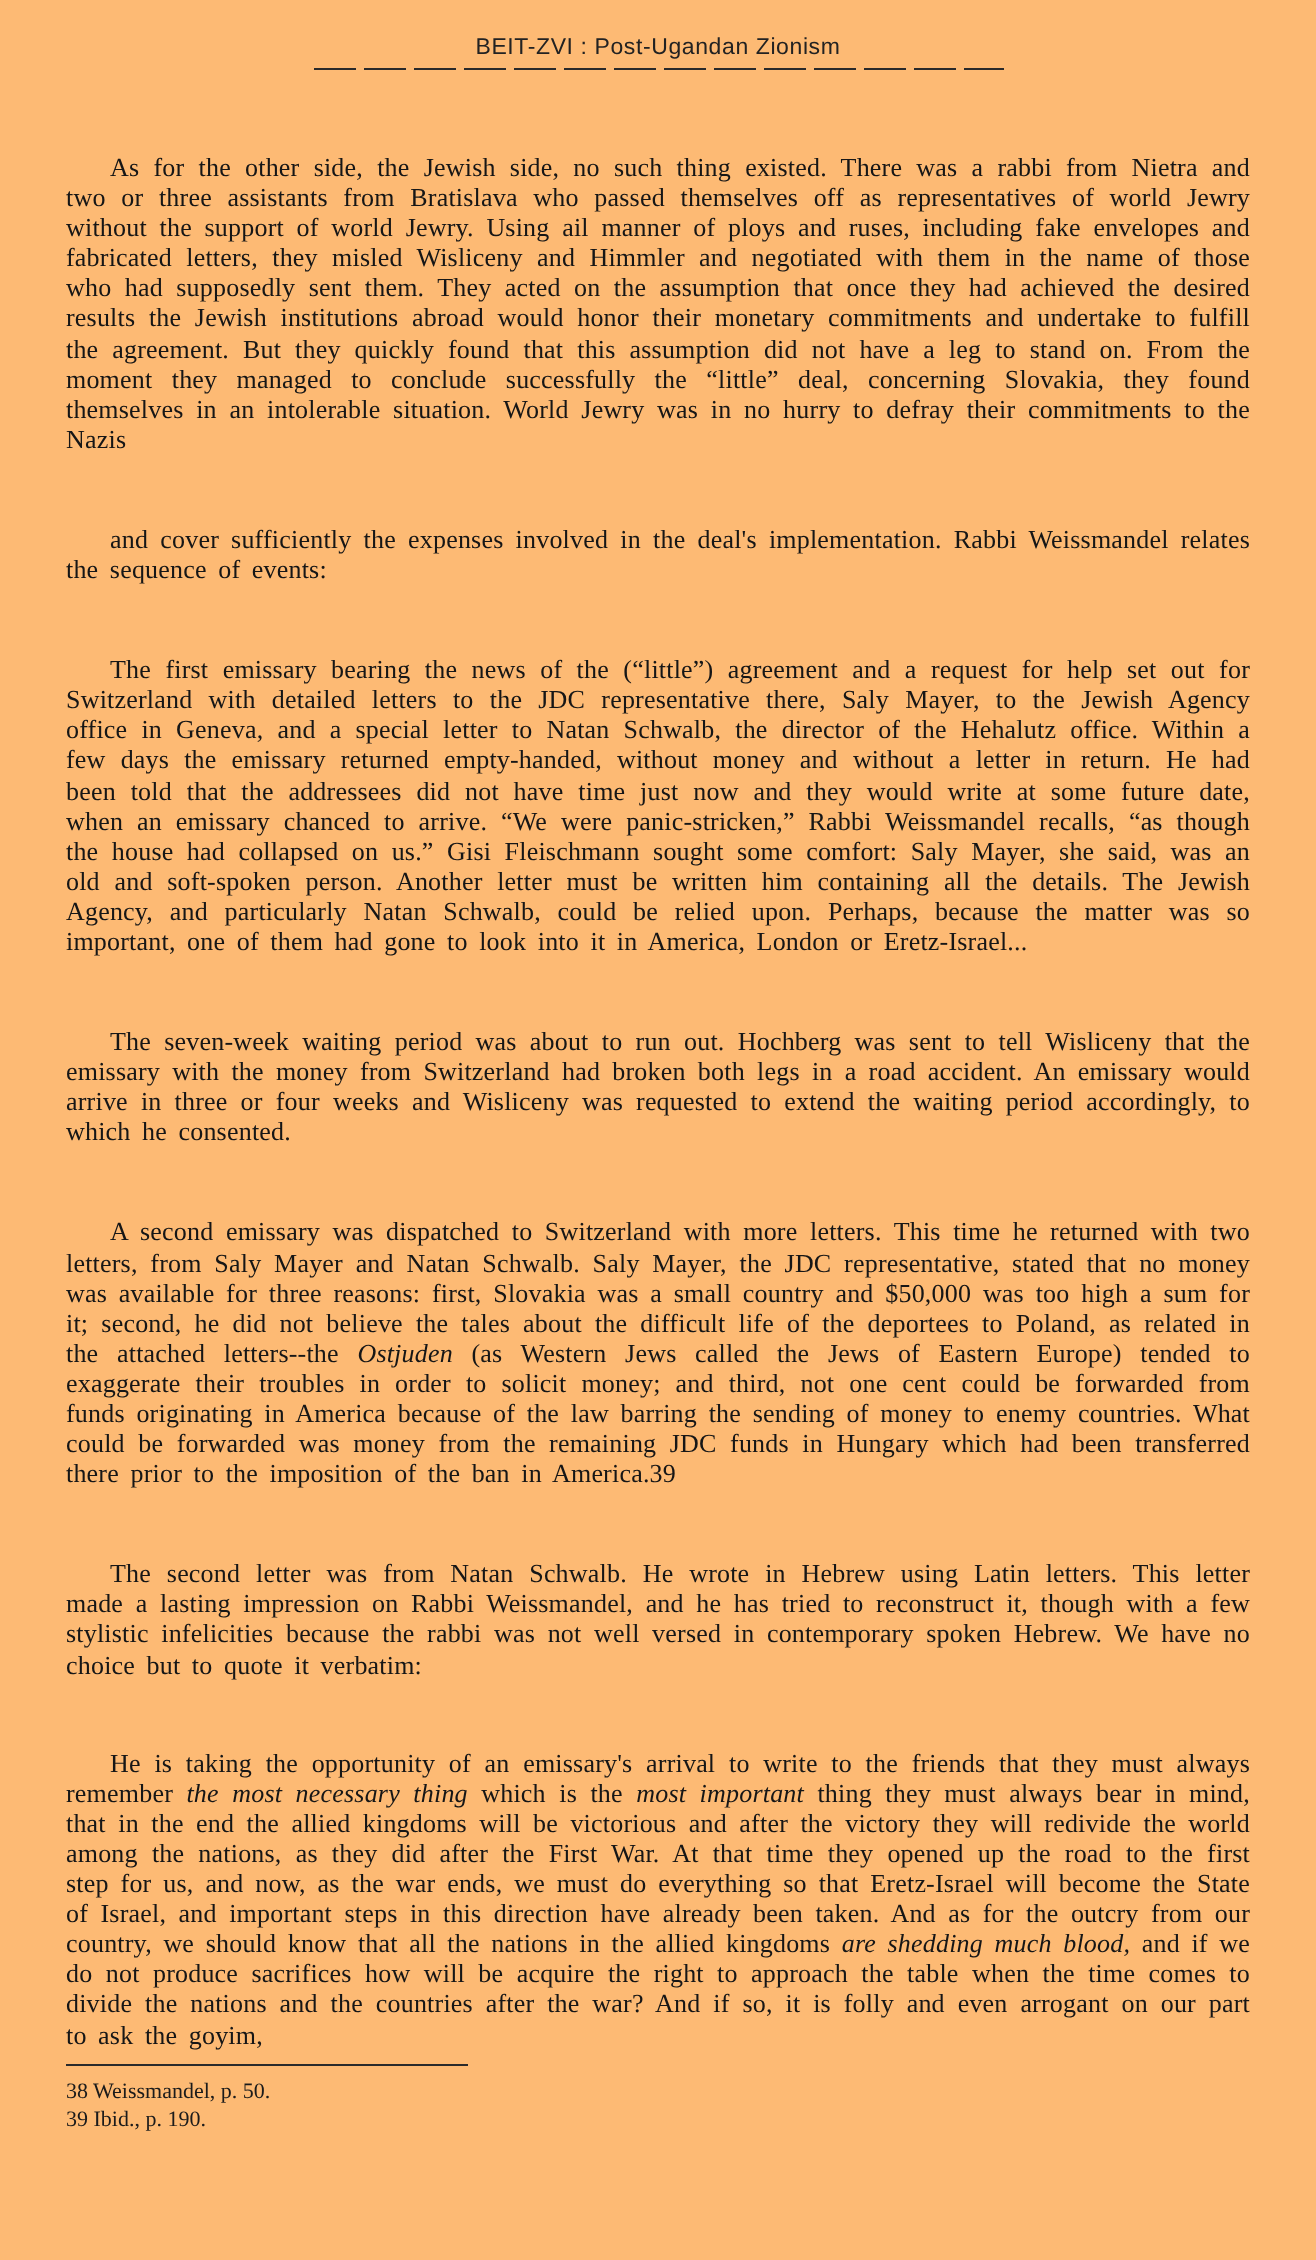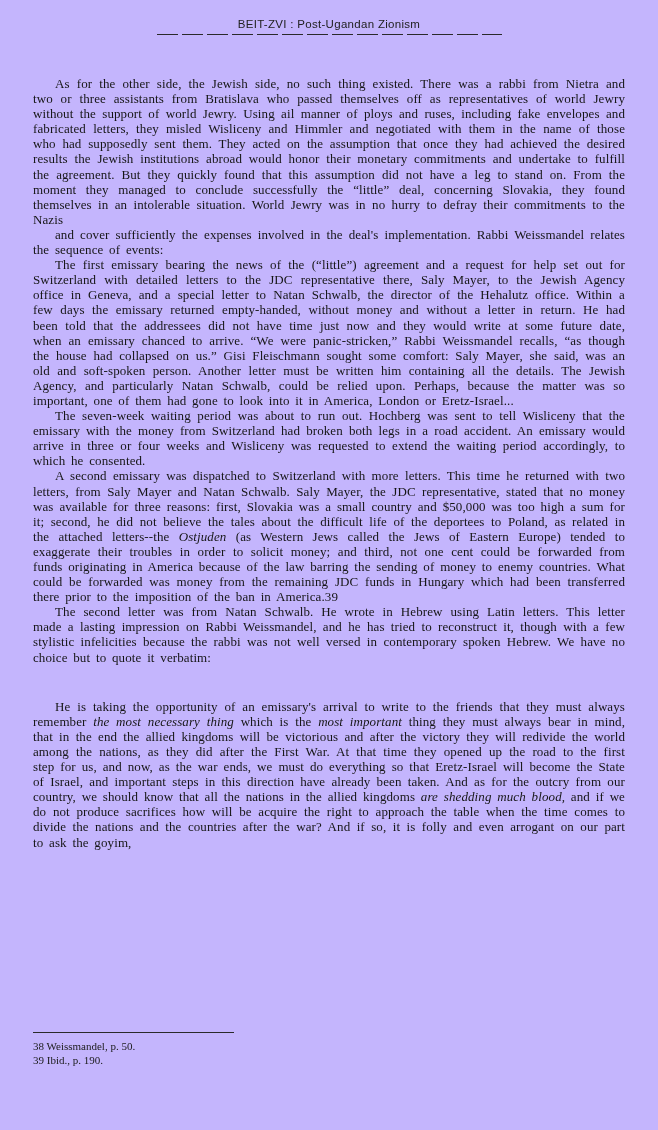--- a/index.html
+++ b/index.html
@@ -4,21 +4,21 @@
 <style>
   html, body {
     margin: 0;
     padding: 0;
     background: #ffffff;
   }
   .page {
     position: relative;
     width: 658px;
     height: 1130px;
-    background: #c4b5fd;
+    background: #fdba74;
     color: #161616;
     font-family: "Liberation Serif", serif;
     overflow: hidden;
     box-sizing: border-box;
   }
   .running-header {
     padding-top: 18px;
     text-align: center;
     font-family: "Liberation Sans", sans-serif;
     font-size: 11.5px;
@@ -42,20 +42,21 @@
     font-size: 13px;
     line-height: 15.1px;
     word-spacing: 2.4px;
     letter-spacing: 0.1px;
   }
   .body-text p {
     margin: 0;
   }
   .body-text p.indent {
     text-indent: 22px;
+    margin-top: 35px;
   }
   .body-text em {
     font-style: italic;
     font-family: Liberation Serif, serif;
   }
   .footnote-rule {
     position: absolute;
     left: 33px;
     top: 1032px;
     width: 201px;

